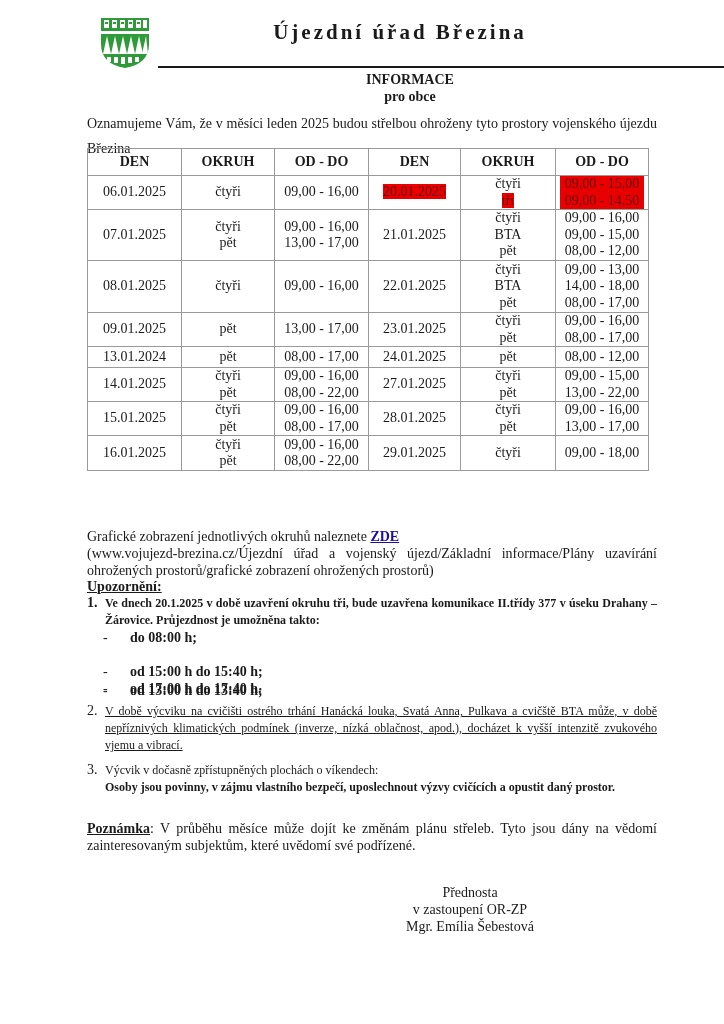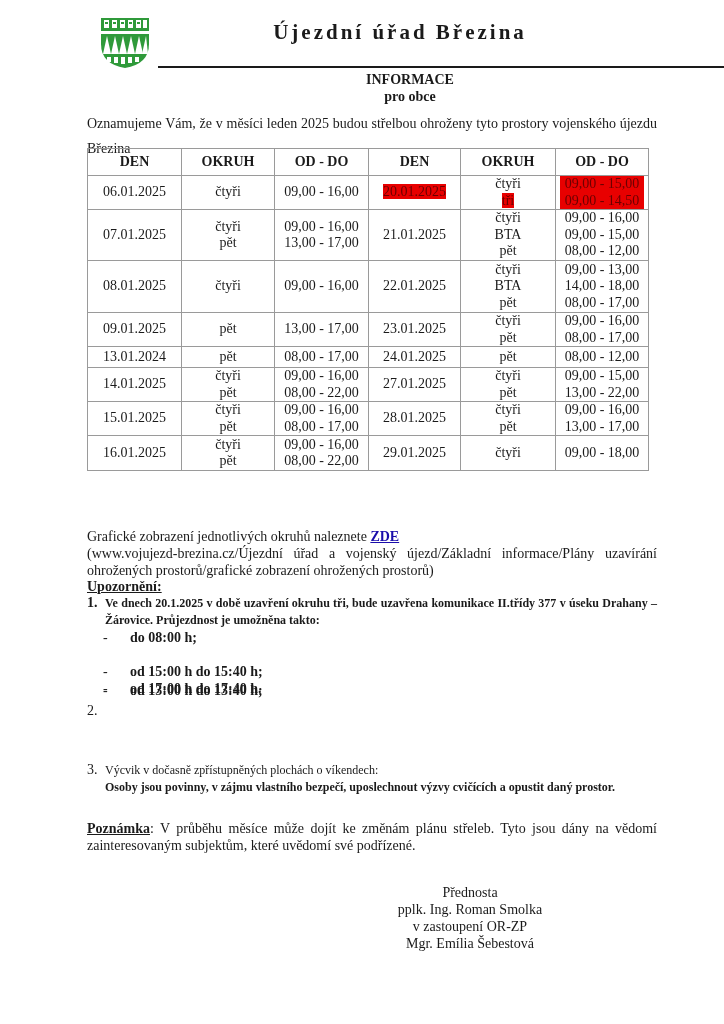--- a/index.html
+++ b/index.html
@@ -281,30 +281,30 @@
   <div class="p b u" style="top:578px;">Upozornění:</div>
 
   <div class="num b" style="top:595px;">1.</div>
   <div class="ind b" style="top:595px;">Ve dnech 20.1.2025 v době uzavření okruhu tři, bude uzavřena komunikace II.třídy 377 v úseku Drahany – Žárovice. Průjezdnost je umožněna takto:</div>
   <div class="dash-row" style="top:629px;"><span class="d">-</span><span>do 08:00 h;</span></div>
   <div class="dash-row" style="top:646px;margin-top:36px;"><span class="d">-</span><span>od 13:00 h do 13:40 h;</span></div>
   <div class="dash-row" style="top:663px;"><span class="d">-</span><span>od 15:00 h do 15:40 h;</span></div>
   <div class="dash-row" style="top:680px;"><span class="d">-</span><span>od 17:00 h do 17:40 h.</span></div>
 
   <div class="num" style="top:703px;">2.</div>
+  <div class="ind u" style="top:703px;">V době výcviku na cvičišti ostrého trhání Hanácká louka, Svatá Anna, Pulkava a cvičště BTA může, v době nepříznivých klimatických podmínek (inverze, nízká oblačnost, apod.), docházet k vyšší intenzitě zvukového vjemu a vibrací.</div>
 
   <div class="num" style="top:762px;">3.</div>
   <div class="ind" style="top:762px;">
     <span>Výcvik v dočasně zpřístupněných plochách o víkendech:</span><br>
     <span class="b">Osoby jsou povinny, v zájmu vlastního bezpečí, uposlechnout výzvy cvičících a opustit daný prostor.</span>
   </div>
 
   <div class="p" style="top:820px;">
     <span class="b u">Poznámka</span><span>: V průběhu měsíce může dojít ke změnám plánu střeleb. Tyto jsou dány na vědomí zainteresovaným subjektům, které uvědomí své podřízené.</span><br>
   </div>
 
   <div class="sign">
     <div>Přednosta</div>
-    <div>pplk. Ing. Roman Smolka</div>
     <div>v zastoupení OR-ZP</div>
     <div>Mgr. Emília Šebestová</div>
   </div>
 </div>
 
 </body></html>

